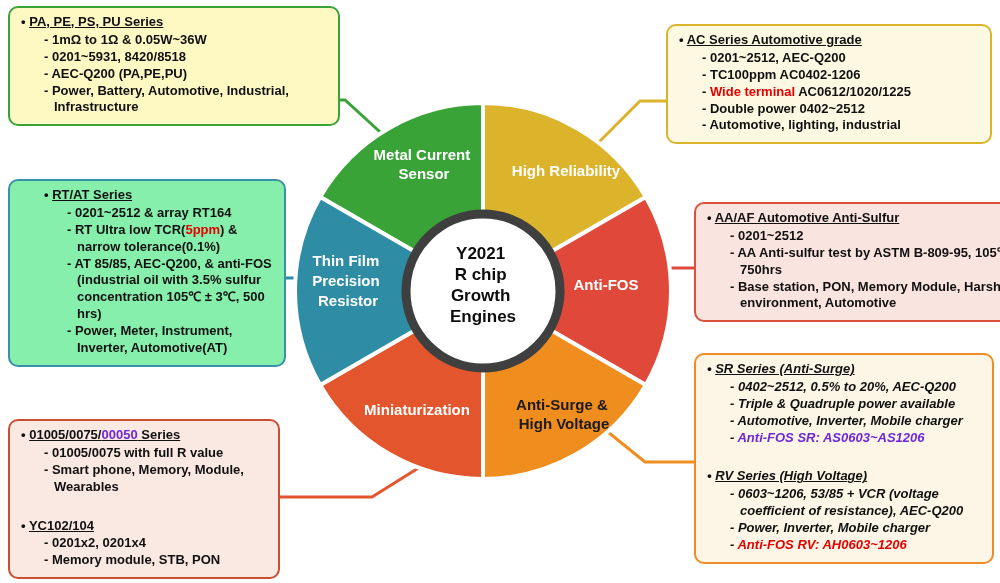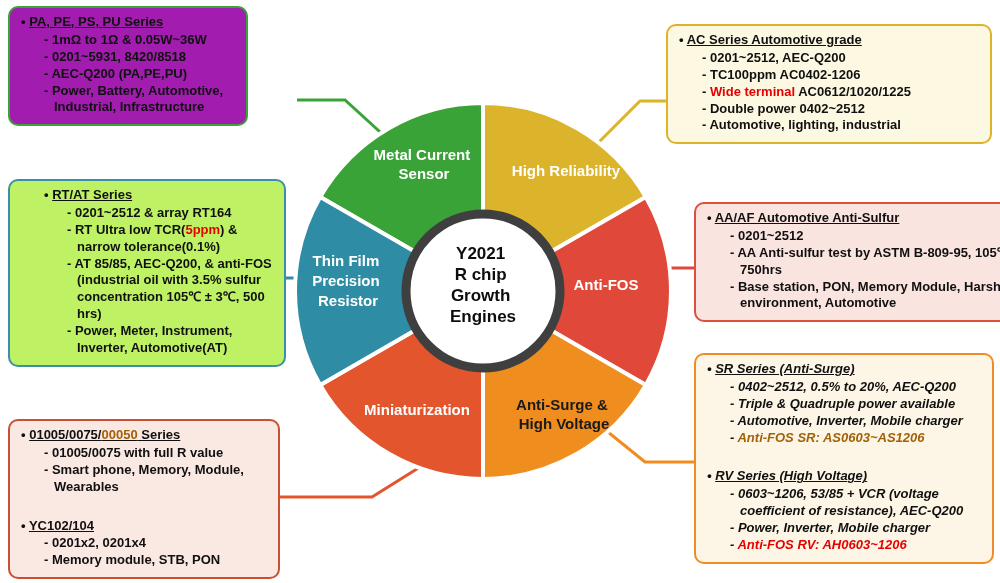--- a/index.html
+++ b/index.html
@@ -18,24 +18,24 @@
     position: absolute; border: 2px solid #000; border-radius: 10px;
     padding: 6px 10px 8px 10px; font-size: 13px; font-weight: bold;
     color: #101010; line-height: 1.3;
   }
   .box-title { margin-left: 1px; margin-bottom: 1px; }
   .box-title:not(:first-child) { margin-top: 22px; }
   .box-title::before { content: "• "; }
   .box-title .u { text-decoration: underline; }
   .box-line { padding-left: 10px; text-indent: -10px; margin-left: 24px; }
   .red { color: #e60000; }
-  .green { color: #a16207; }
+  .green { color: #6d28d9; }
 
-  .pa   { left: 8px;   top: 6px;   width: 240px; border-color: #3aa338; background: #a21caf; }
-  .rt   { left: 8px;   top: 179px; width: 278px; border-color: #3a90a8; background: #bef264; padding-left: 33px; }
+  .pa   { left: 8px;   top: 6px;   width: 332px; border-color: #3aa338; background: #fef9c3; }
+  .rt   { left: 8px;   top: 179px; width: 278px; border-color: #3a90a8; background: #86efac; padding-left: 33px; }
   .mini { left: 8px;   top: 419px; width: 272px; border-color: #c94f33; background: #fae8e3; }
   .ac   { left: 666px; top: 24px;  width: 326px; border-color: #dcb42c; background: #fdf8e1; }
   .aa   { left: 694px; top: 202px; width: 344px; border-color: #dd4f3e; background: #fae4e0; }
   .sr   { left: 694px; top: 353px; width: 300px; border-color: #ee8d25; background: #fdf6e6; font-style: italic; }
 </style>
 </head>
 <body>
 
 <div class="canvas">
 

